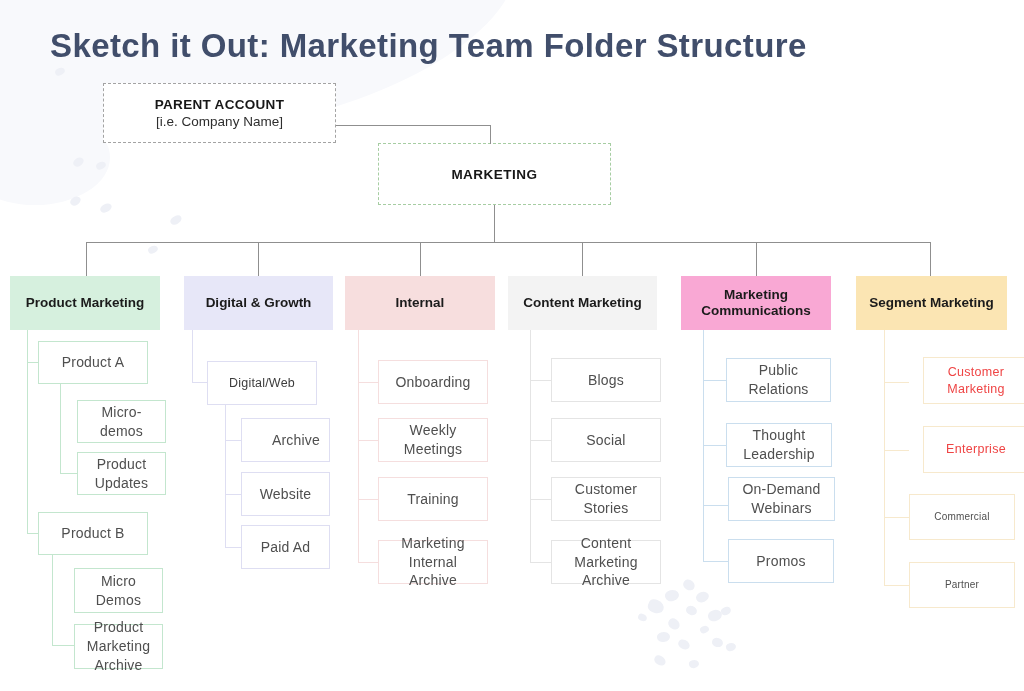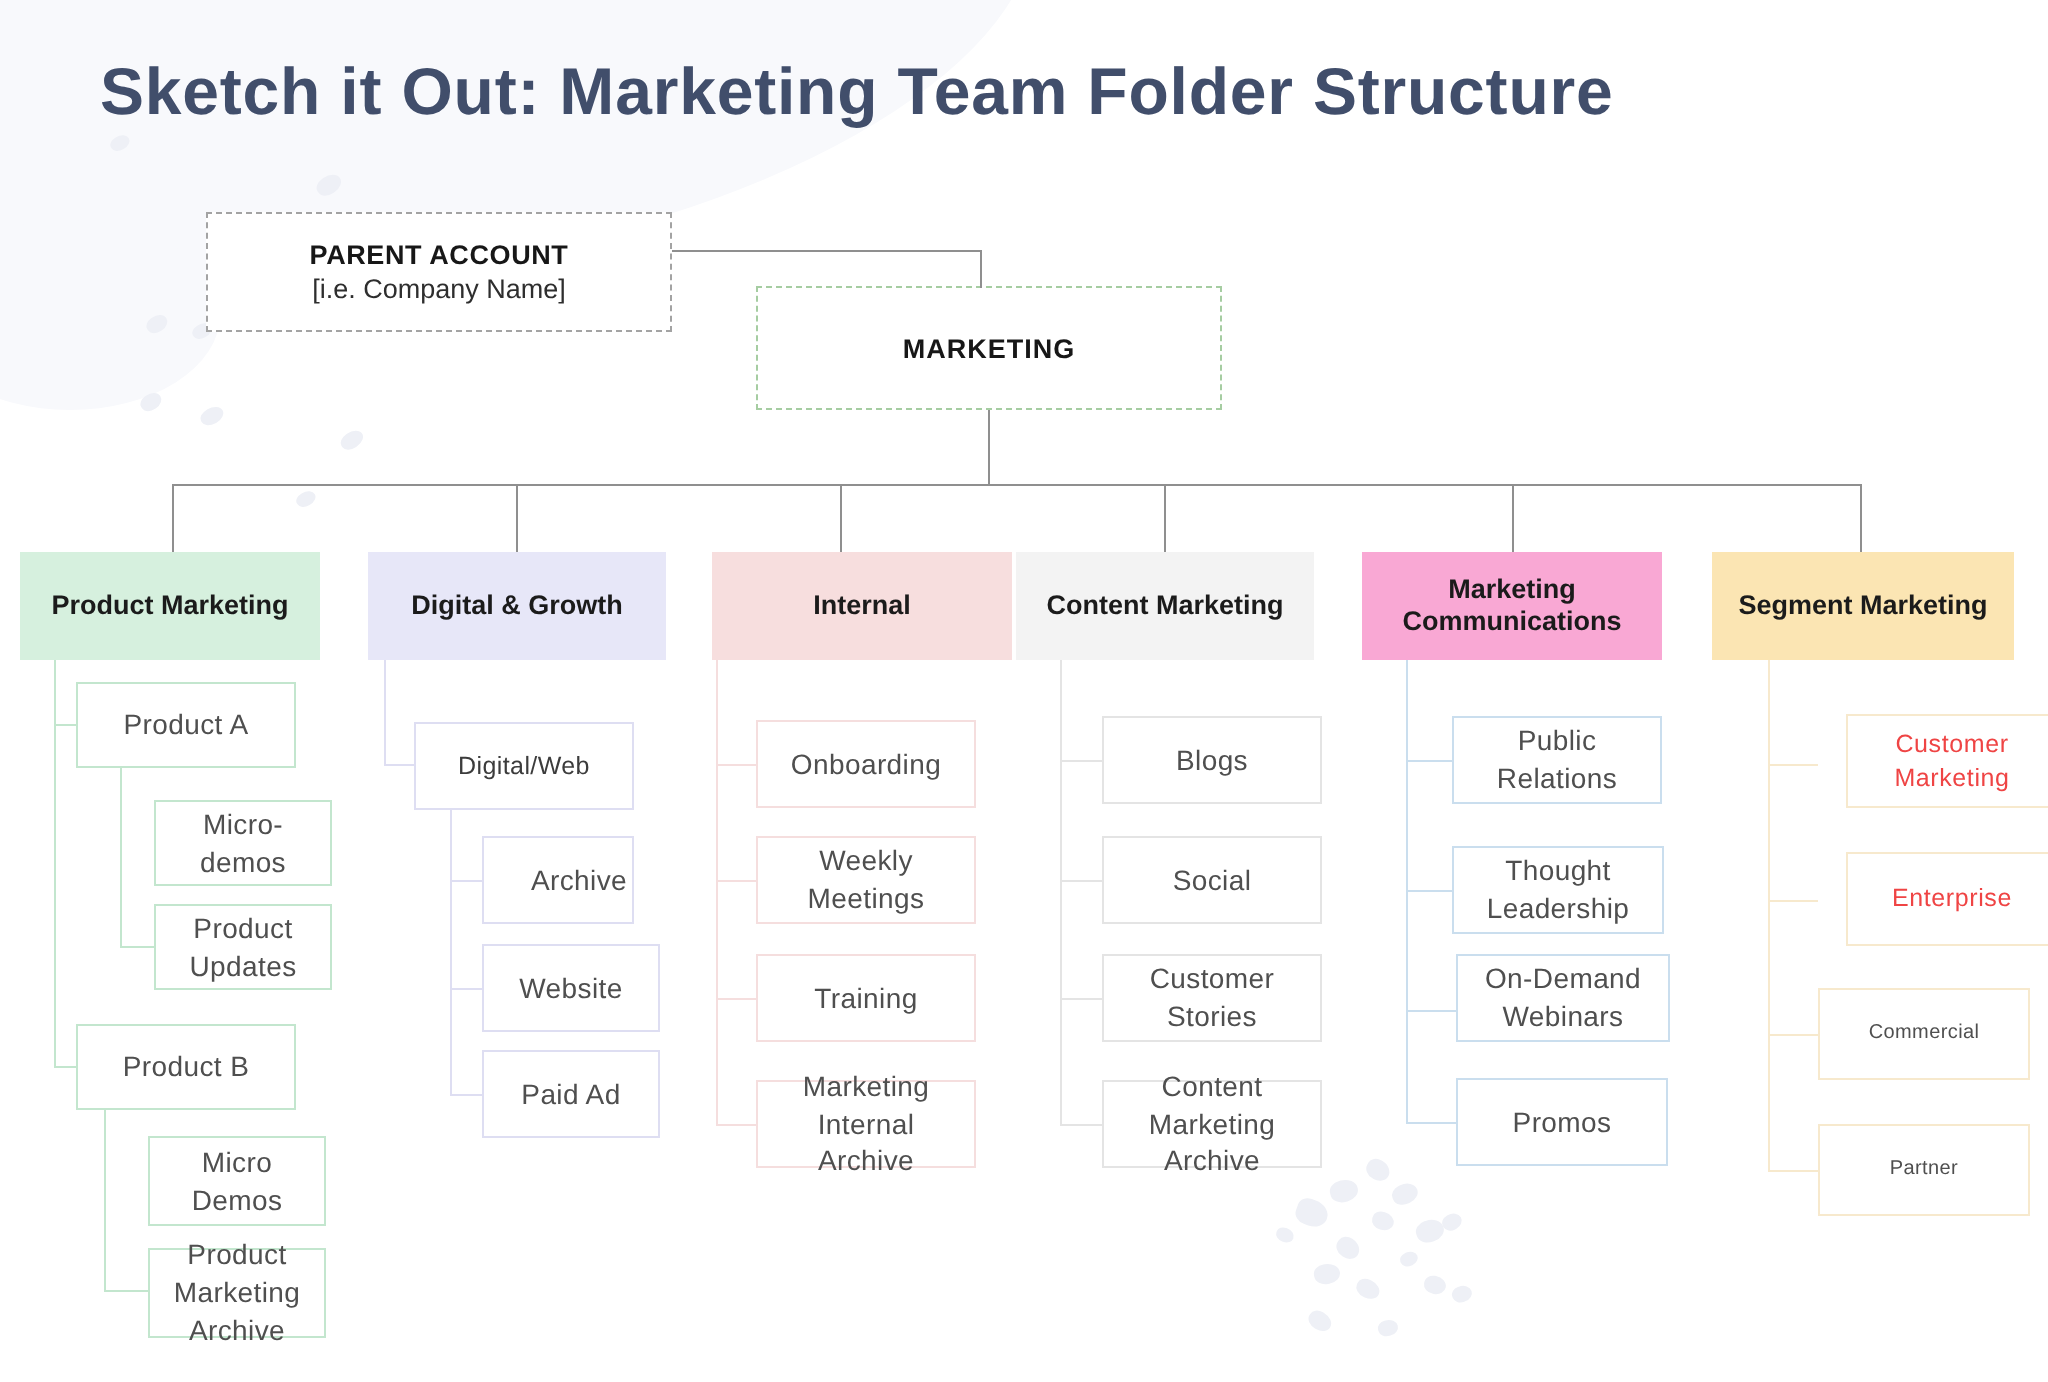--- a/index.html
+++ b/index.html
@@ -16,37 +16,37 @@
   
   .title {
     position:absolute; left:50px; top:27px; font-size:33px; font-weight:800;
     color:#414e6b; letter-spacing:0.4px; white-space:nowrap;
   }
   
   .dash-box {
     position:absolute; background:#ffffff; display:flex; flex-direction:column;
     align-items:center; justify-content:center; text-align:center;
   }
-  .parent-box { left:103px; top:106px; width:233px; height:60px; border:1px dashed #a3a3a3; }
+  .parent-box { left:103px; top:83px; width:233px; height:60px; border:1px dashed #a3a3a3; }
   .parent-box .l1 { font-size:13.5px; font-weight:700; color:#171717; letter-spacing:0.3px; }
   .parent-box .l2 { font-size:13.5px; color:#2e2e2e; margin-top:2px; }
   .marketing-box { left:378px; top:143px; width:233px; height:62px; border:1px dashed #a6cda2;justify-content:center; }
   .marketing-box .l1 { font-size:13.5px; font-weight:700; color:#171717; letter-spacing:0.5px; }
   
   i.ln { position:absolute; display:block; }
   .gray { background:#8f8f8f; }
   
   .hdr {
     position:absolute; top:276px; height:54px; display:flex; align-items:center;
     justify-content:center; text-align:center; font-weight:700; font-size:13.5px;
     color:#1b1b1b; line-height:1.2; padding:0 6px;
   }
   .h1 { left:10px;  width:150px; background:#d6f0de; }
   .h2 { left:184px; width:149px; background:#e7e7f8; }
-  .h3 { left:356px; width:150px; background:#f7dede; }
+  .h3 { left:345px; width:150px; background:#f7dede; }
   .h4 { left:508px; width:149px; background:#f3f3f3; }
   .h5 { left:681px; width:150px; background:#f9a8d4; }
   .h6 { left:856px; width:151px; background:#fbe5b3; }
   
   .node {
     position:absolute; background:#ffffff; display:flex; align-items:center;
     justify-content:center; text-align:center; font-size:14px; color:#4f4f4f;
     letter-spacing:0.2px; line-height:1.35; padding:2px 6px;
   }
   .bc1 { border:1px solid #c3e6ce; }
@@ -137,21 +137,21 @@
 <div class="node bc1" style="left:74px;top:568px;width:89px;height:45px;">Micro Demos</div>
 <div class="node bc1" style="left:74px;top:624px;width:89px;height:45px;">Product Marketing Archive</div>
 
 <i class="ln lc2" style="left:192px;top:330px;width:1px;height:53px;"></i>
 <i class="ln lc2" style="left:192px;top:382px;width:15px;height:1px;"></i>
 <i class="ln lc2" style="left:225px;top:405px;width:1px;height:143px;"></i>
 <i class="ln lc2" style="left:225px;top:440px;width:16px;height:1px;"></i>
 <i class="ln lc2" style="left:225px;top:494px;width:16px;height:1px;"></i>
 <i class="ln lc2" style="left:225px;top:547px;width:16px;height:1px;"></i>
 <div class="node bc2" style="left:207px;top:361px;width:110px;height:44px;font-size:12.5px;color:#3c3c3c;">Digital/Web</div>
-<div class="node bc2" style="left:241px;top:418px;width:76px;height:44px;padding-left:27px;">Archive</div>
+<div class="node bc2" style="left:241px;top:418px;width:89px;height:44px;padding-left:27px;">Archive</div>
 <div class="node bc2" style="left:241px;top:472px;width:89px;height:44px;">Website</div>
 <div class="node bc2" style="left:241px;top:525px;width:89px;height:44px;">Paid Ad</div>
 
 <i class="ln lc3" style="left:358px;top:330px;width:1px;height:233px;"></i>
 <i class="ln lc3" style="left:358px;top:382px;width:20px;height:1px;"></i>
 <i class="ln lc3" style="left:358px;top:440px;width:20px;height:1px;"></i>
 <i class="ln lc3" style="left:358px;top:499px;width:20px;height:1px;"></i>
 <i class="ln lc3" style="left:358px;top:562px;width:20px;height:1px;"></i>
 <div class="node bc3" style="left:378px;top:360px;width:110px;height:44px;">Onboarding</div>
 <div class="node bc3" style="left:378px;top:418px;width:110px;height:44px;">Weekly Meetings</div>

